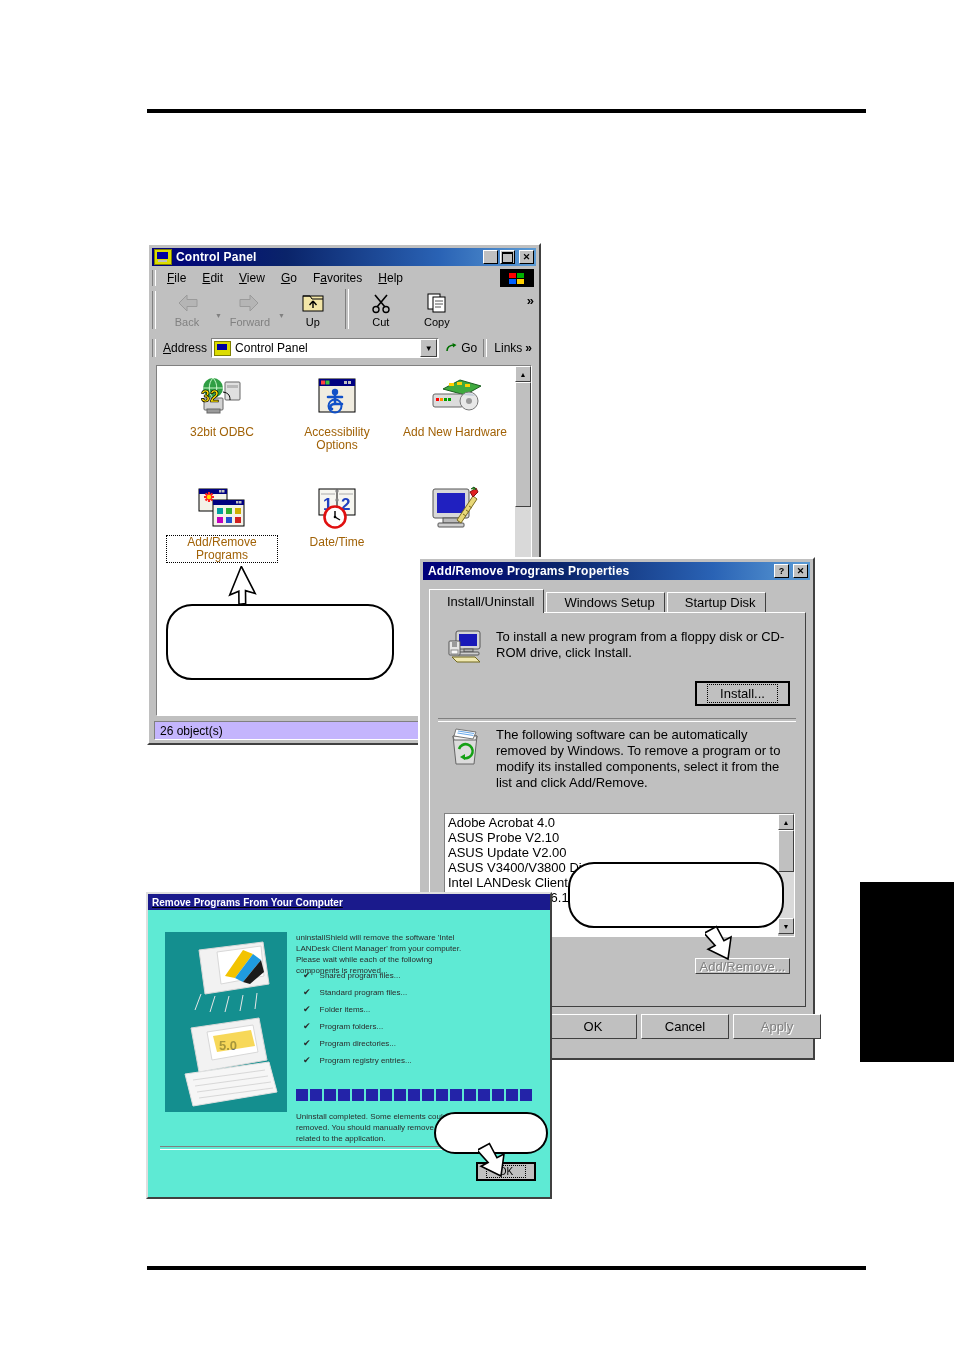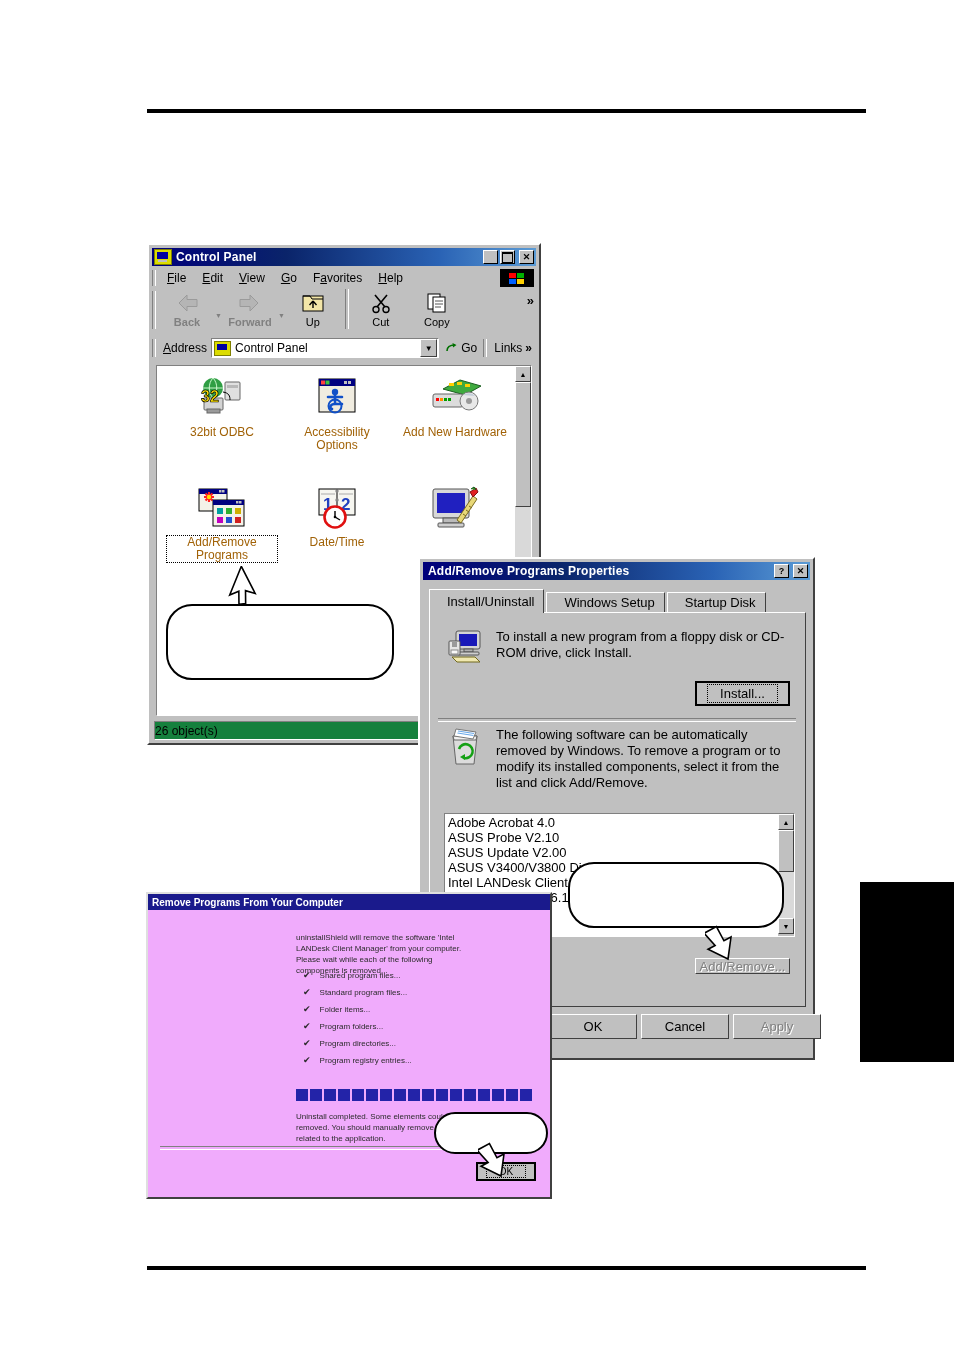--- a/index.html
+++ b/index.html
@@ -34,45 +34,45 @@
   .menubar .mi{padding:2px 8px;}
   .menubar .mi u{text-decoration:underline;}
   .menu-sep{width:2px;height:16px;border-left:1px solid #808080;border-right:1px solid #fff;margin-right:3px;}
   .win-logo{width:34px;height:18px;background:#000;margin-left:auto;position:relative;}
   .flag-q{position:absolute;width:7px;height:5px;}
 
   .toolbar{display:flex;align-items:flex-start;height:46px;margin:2px 3px 0 3px;
       position:relative;font-size:11px;color:#000;}
   .tbitem{width:56px;display:flex;flex-direction:column;align-items:center;justify-content:flex-start;padding-top:3px;}
   .tbitem .lbl{margin-top:2px;font-size:11px;}
-  .tbitem.disabled .lbl{color:#808080;font-weight:bold;}
+  .tbitem.disabled .lbl{color:#808080;}
   .tb-arrow{font-size:7px;color:#808080;align-self:flex-end;margin-bottom:16px;}
   .tb-sep{width:2px;height:40px;border-left:1px solid #808080;border-right:1px solid #fff;margin:0 4px;}
   .chev{position:absolute;right:2px;top:4px;font-weight:bold;font-size:13px;}
 
   .addrbar{display:flex;align-items:center;height:22px;margin:2px 3px 0 3px;font-size:12px;}
   .addr-label{padding:0 4px 0 4px;}
   .addr-field{flex:1;height:20px;background:#fff;display:flex;align-items:center;
       border-top:1px solid #808080;border-left:1px solid #808080;
       border-right:1px solid #fff;border-bottom:1px solid #fff;box-sizing:border-box;}
   .addr-combo-btn{width:17px;height:18px;background:#c0c0c0;margin-left:auto;margin-right:1px;
       border-top:1px solid #fff;border-left:1px solid #fff;
       border-right:1px solid #404040;border-bottom:1px solid #404040;
       display:flex;align-items:center;justify-content:center;font-size:8px;box-sizing:border-box;}
   .go-btn{display:flex;align-items:center;gap:3px;padding:0 6px;font-size:12px;}
   .links-btn{display:flex;align-items:center;gap:3px;padding:0 4px;font-size:12px;}
 
   .clientarea{position:absolute;left:7px;right:7px;background:#fff;
       border-top:1px solid #808080;border-left:1px solid #808080;
       border-right:1px solid #fff;border-bottom:1px solid #fff;}
 
-  .statusbar{position:absolute;left:5px;right:5px;height:19px;background:#15803d;
+  .statusbar{position:absolute;left:5px;right:5px;height:19px;background:#c4b5fd;
       border-top:1px solid #808080;border-left:1px solid #808080;
       border-right:1px solid #fff;border-bottom:1px solid #fff;
-      font-size:12px;display:flex;align-items:center;box-sizing:border-box;}
+      font-size:12px;display:flex;align-items:center;padding-left:5px;box-sizing:border-box;}
 
   
   .icon-cell{position:absolute;width:110px;text-align:center;font-size:12px;color:#a16207;}
   .icon-cell .cap{margin-top:3px;line-height:13px;}
   .icon-cell.selected .cap{outline:1px dotted #000;display:inline-block;padding:0 1px;background:#fff;}
 
   .scroll-v{position:absolute;width:16px;background:#c0c0c0;}
   .scroll-btn{width:16px;height:16px;background:#c0c0c0;
       border-top:1px solid #fff;border-left:1px solid #fff;
       border-right:1px solid #404040;border-bottom:1px solid #404040;
@@ -99,23 +99,23 @@
   .btn.disabled{color:#808080;text-shadow:1px 1px 0 #fff;}
   .btn .focusring{border:1px dotted #000;padding:1px 12px;}
   .groove{position:absolute;border-top:1px solid #808080;border-bottom:1px solid #fff;height:2px;}
   .listbox{position:absolute;background:#fff;
       border-top:1px solid #808080;border-left:1px solid #808080;
       border-right:1px solid #fff;border-bottom:1px solid #fff;
       font-size:13px;overflow:hidden;}
   .listbox .li{padding:0 3px;line-height:15px;white-space:nowrap;}
 
   
-  .unwin{position:absolute;background:#f0abfc;
+  .unwin{position:absolute;background:#5eead4;
       border-top:2px solid #dfdfdf;border-left:2px solid #dfdfdf;
-      border-right:2px solid #404040;border-bottom:2px solid #404040;box-sizing:border-box;}
+      border-right:2px solid #404040;border-bottom:2px solid #404040;box-sizing:border-box;text-decoration:underline;}
   .unwin-title{height:16px;background:#1a1a8c;color:#fff;font-size:10px;font-weight:bold;
       display:flex;align-items:center;padding-left:4px;}
   .teal{position:absolute;background:#148f8f;}
   .untext{position:absolute;font-size:8px;color:#2b2b2b;line-height:11px;}
   .checkline{display:flex;gap:9px;align-items:center;margin-bottom:7px;font-size:8px;}
   .check{font-size:9px;}
   .progress{position:absolute;display:flex;gap:2px;}
   .progress i{display:block;width:12px;height:12px;background:#2323a8;}
 
   
@@ -461,20 +461,46 @@
 <svg class="arrow" style="left:705px;top:925px;" width="46" height="40" viewBox="0 0 46 40">
   <path d="M6 2 L20 2 L20 18 L28 18 L15 36 L2 18 L10 18 Z" fill="#ffffff" stroke="#000000" stroke-width="1.6" transform="rotate(-28 15 19)"></path>
 </svg>
 
 <div class="unwin" style="left:146px;top:892px;width:406px;height:307px;">
 
   <div class="unwin-title">
     <span>Remove Programs From Your Computer</span>
   </div>
 
+  <div class="teal" style="left:17px;top:38px;width:122px;height:180px;">
+    <svg width="122" height="180" viewBox="0 0 122 180">
+      <g stroke="#d8d8d8" fill="#f2f2f2">
+        <path d="M34 18 L98 10 L104 52 L40 62 Z"></path>
+        <path d="M52 20 L96 14 L99 44 L56 52 Z" fill="#ffffff"></path>
+      </g>
+      <path d="M60 44 L78 18 L88 22 L70 46 Z" fill="#f2c300"></path>
+      <path d="M70 46 L88 22 L96 28 L78 50 Z" fill="#1f9be0"></path>
+      <path d="M78 50 L96 28 L99 40 L85 52 Z" fill="#1b1b1b"></path>
+      <g stroke="#e6e6e6" stroke-width="1" fill="none">
+        <path d="M36 62 L30 78 M50 64 L45 80 M64 64 L60 80 M78 63 L75 79 M92 61 L90 77"></path>
+      </g>
+      <g stroke="#d8d8d8" fill="#f2f2f2">
+        <path d="M26 96 L94 86 L102 128 L34 140 Z"></path>
+        <path d="M42 100 L88 93 L93 120 L47 128 Z" fill="#ffffff"></path>
+      </g>
+      <text x="54" y="118" font-family="Liberation Sans, sans-serif" font-size="13" font-weight="bold" fill="#1a44a8">5.0</text>
+      <path d="M48 104 L86 98 L90 114 L52 120 Z" fill="#f2c300" opacity="0.65"></path>
+      <g stroke="#e0e0e0" fill="#f6f6f6">
+        <path d="M20 142 L104 130 L112 160 L28 174 Z"></path>
+      </g>
+      <g stroke="#cfcfcf" stroke-width="0.8">
+        <path d="M28 148 L100 138 M30 154 L103 144 M32 160 L106 150 M34 166 L108 156"></path>
+      </g>
+    </svg>
+  </div>
 
   <div class="untext" style="left:148px;top:38px;width:180px;">uninstallShield will remove the software 'Intel LANDesk Client Manager' from your computer.  Please wait while each of the following components is removed...</div>
 
   <div style="position:absolute;left:155px;top:76px;width:195px;color:#2b2b2b;">
     <div class="checkline">
       <span class="check">✔</span>
       <span>Shared program files...</span>
     </div>
     <div class="checkline">
       <span class="check">✔</span>

